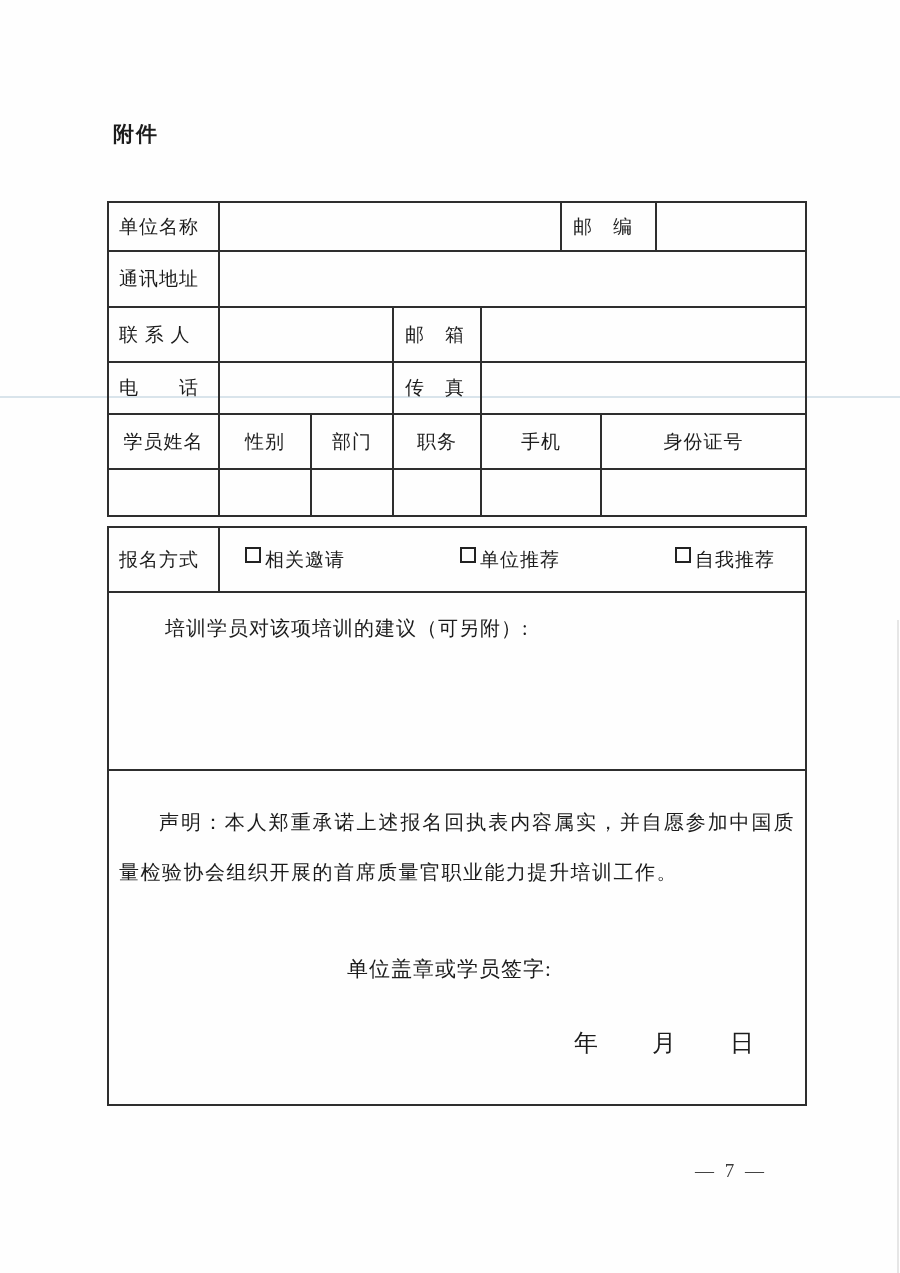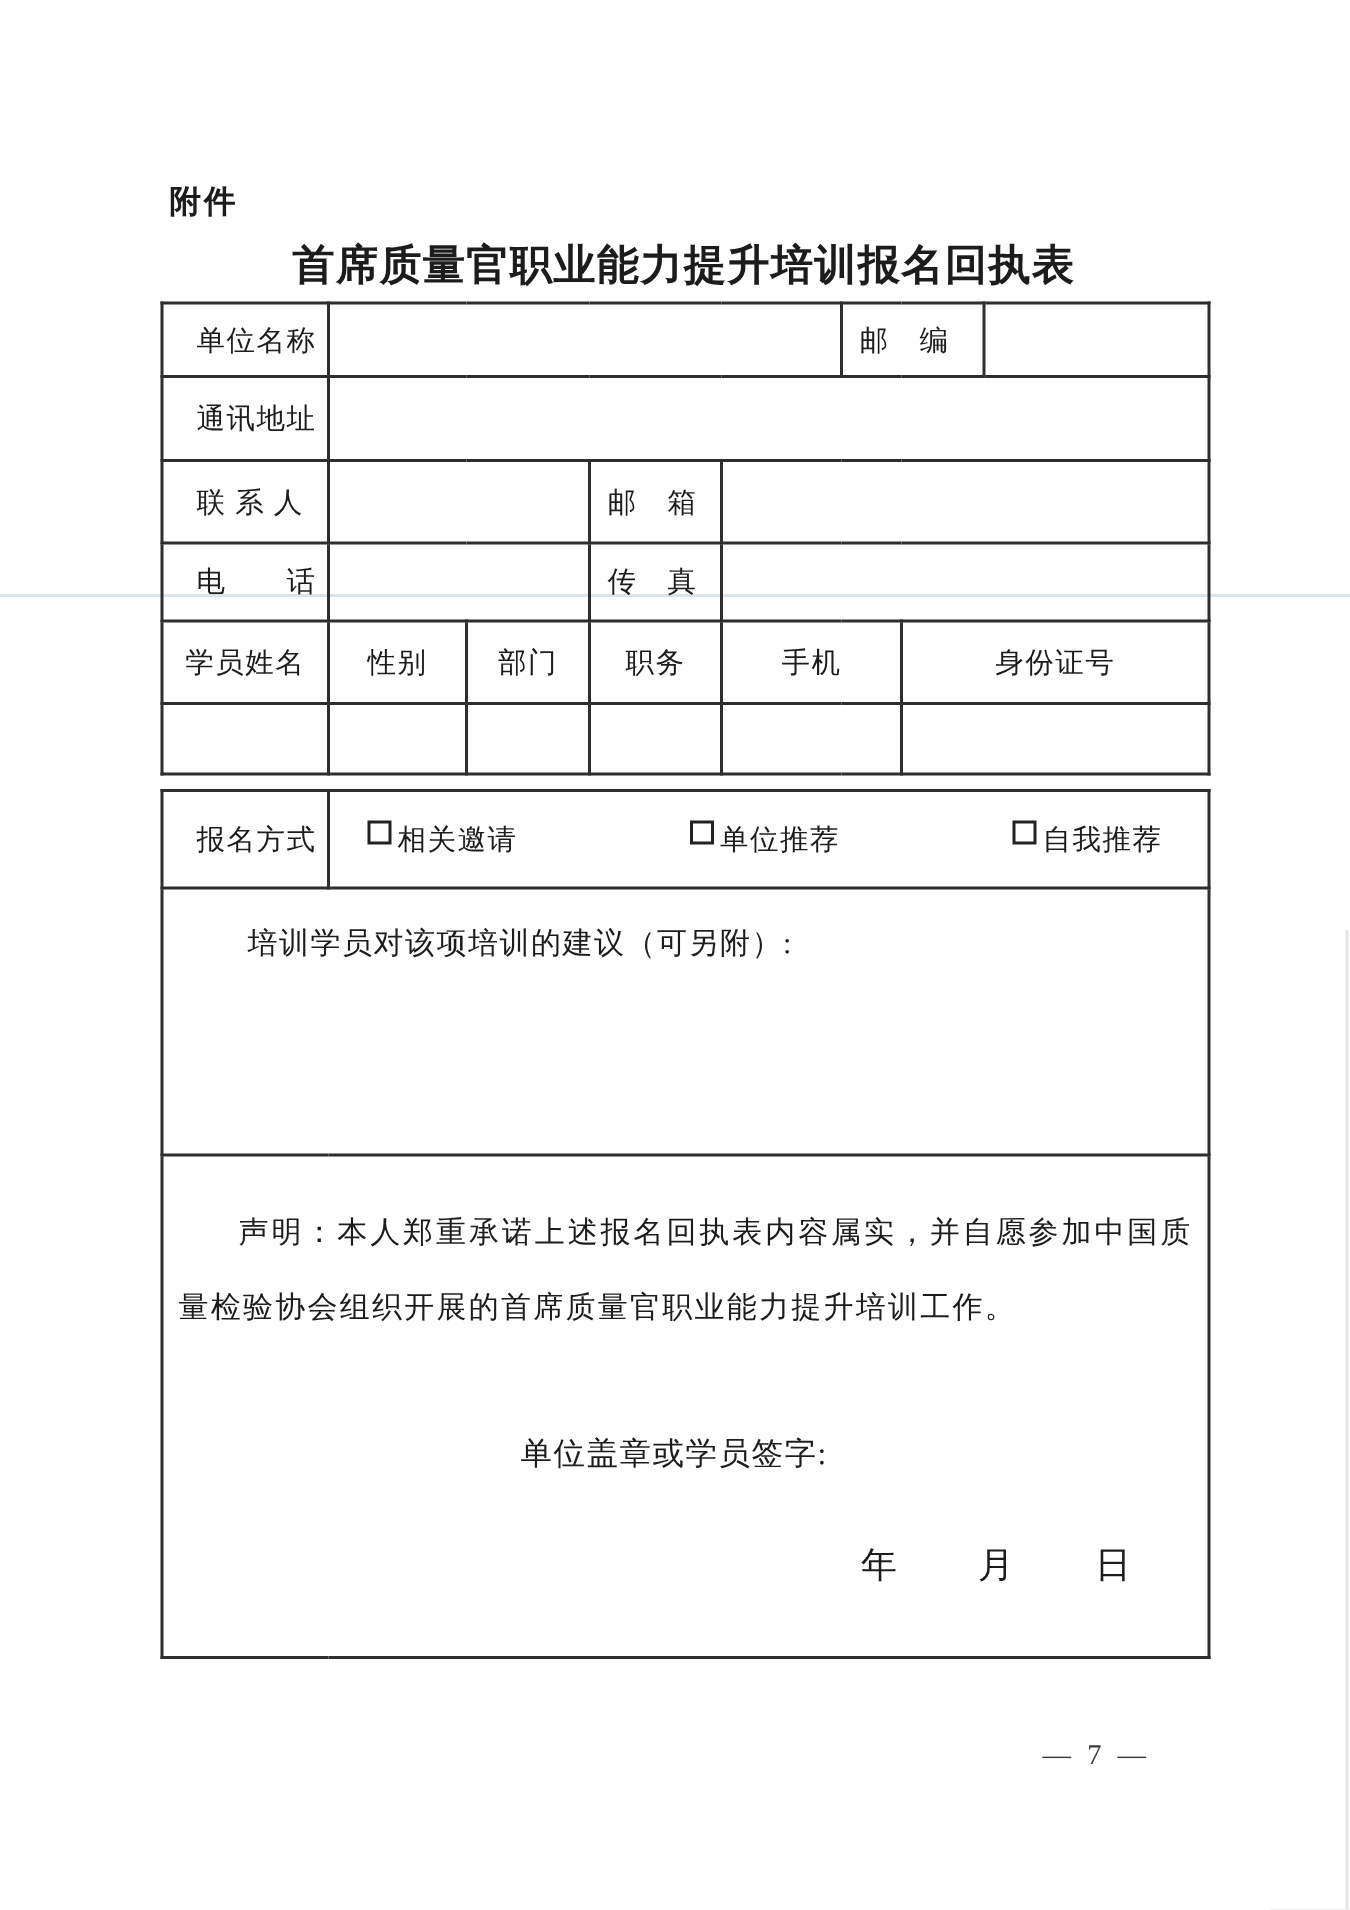--- a/index.html
+++ b/index.html
@@ -52,21 +52,21 @@
     width: 698px;
   }
   .tbl-b { margin-top: 9px; }
   td {
     border: 2px solid #2e2e2e;
     font-size: 19px;
     letter-spacing: 1px;
     vertical-align: middle;
     overflow: hidden;
   }
-  td.lbl { padding-left: 22px; white-space: nowrap; margin-left: 20px; }
+  td.lbl { padding-left: 10px; white-space: nowrap; margin-left: 20px; }
   td.lbl2 { padding-left: 11px; white-space: nowrap; }
   td.hdr { text-align: center; white-space: nowrap; border-radius: 16px; }
   .r1 td { height: 49px; }
   .r2 td { height: 56px; }
   .r3 td { height: 55px; }
   .r4 td { height: 52px; }
   .r5 td { height: 55px; }
   .r6 td { height: 47px; }
   .r7 td { height: 65px; }
   .r8 td { height: 178px; vertical-align: top; }
@@ -128,21 +128,20 @@
 </head>
 <body>
 
 <div class="page">
 
   <div class="scan-line"></div>
   <div class="scan-edge"></div>
 
   <div class="attachment">附件</div>
 
-  <div class="doc-title">首席质量官职业能力提升培训报名回执表</div>
 
   <div class="tblwrap">
 
     <table class="tbl-a">
       <colgroup>
         <col style="width:111px">
           <col style="width:92px">
           <col style="width:82px">
           <col style="width:88px">
         <col style="width:80px">

